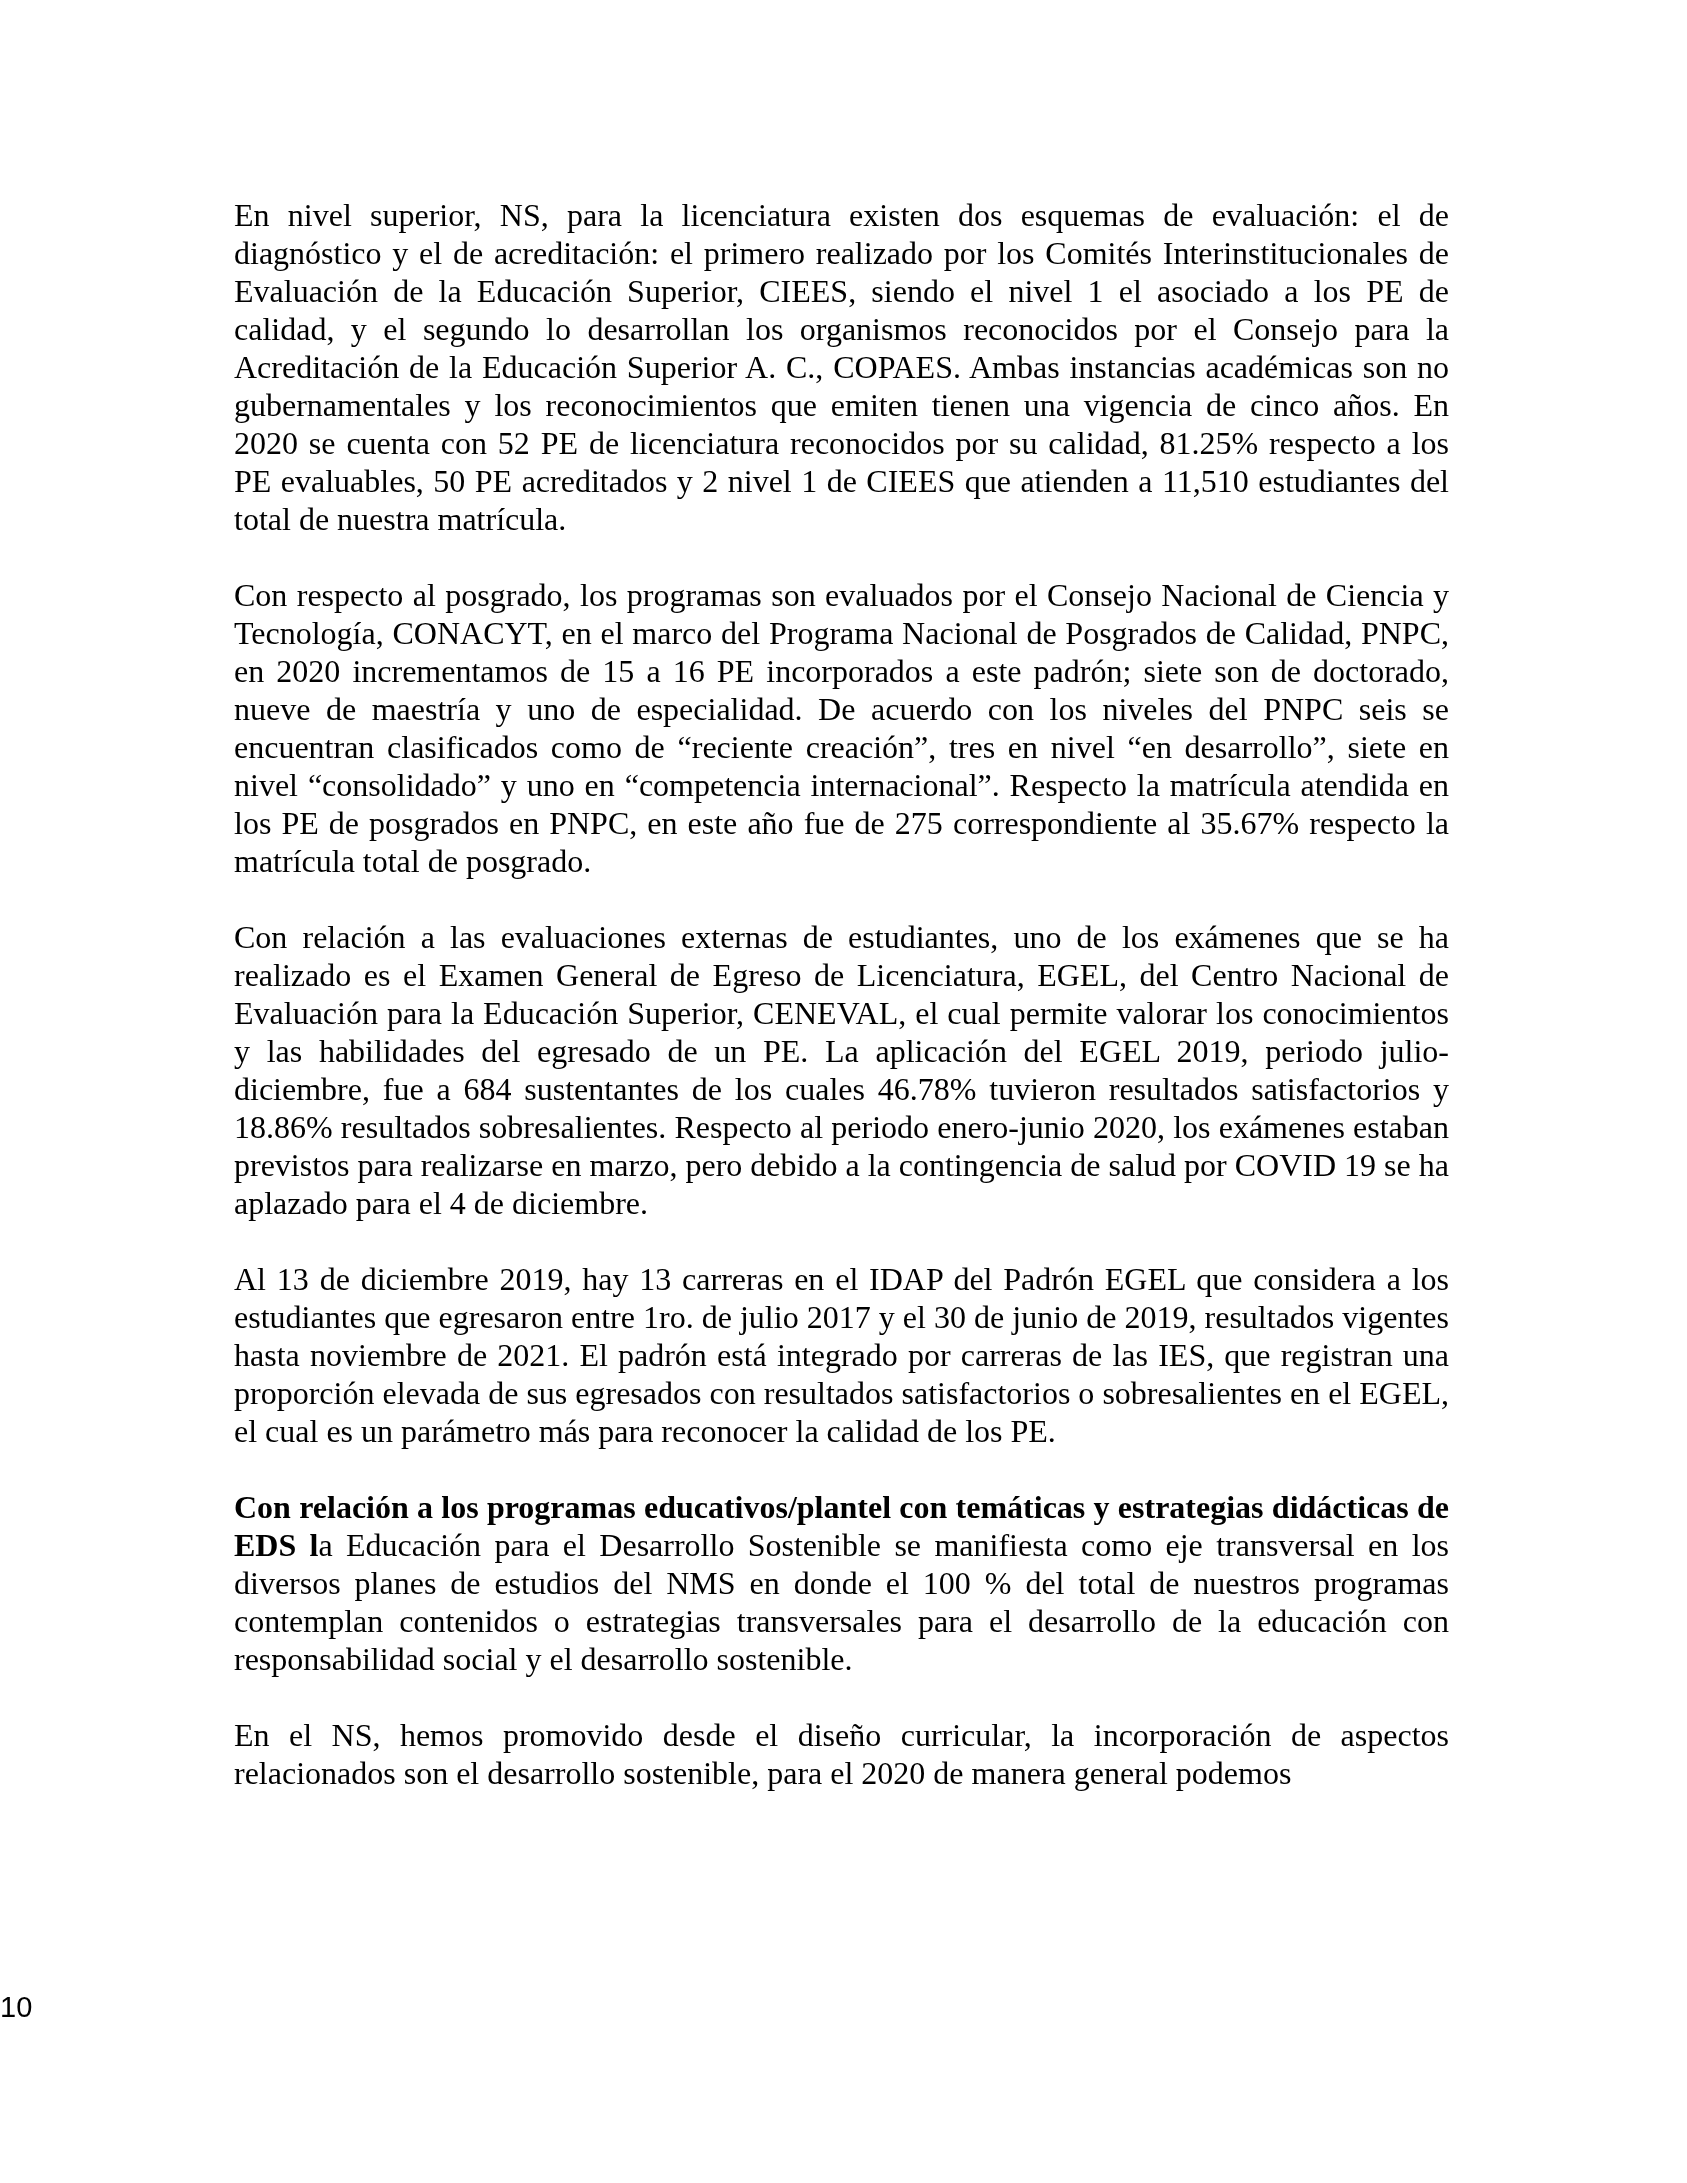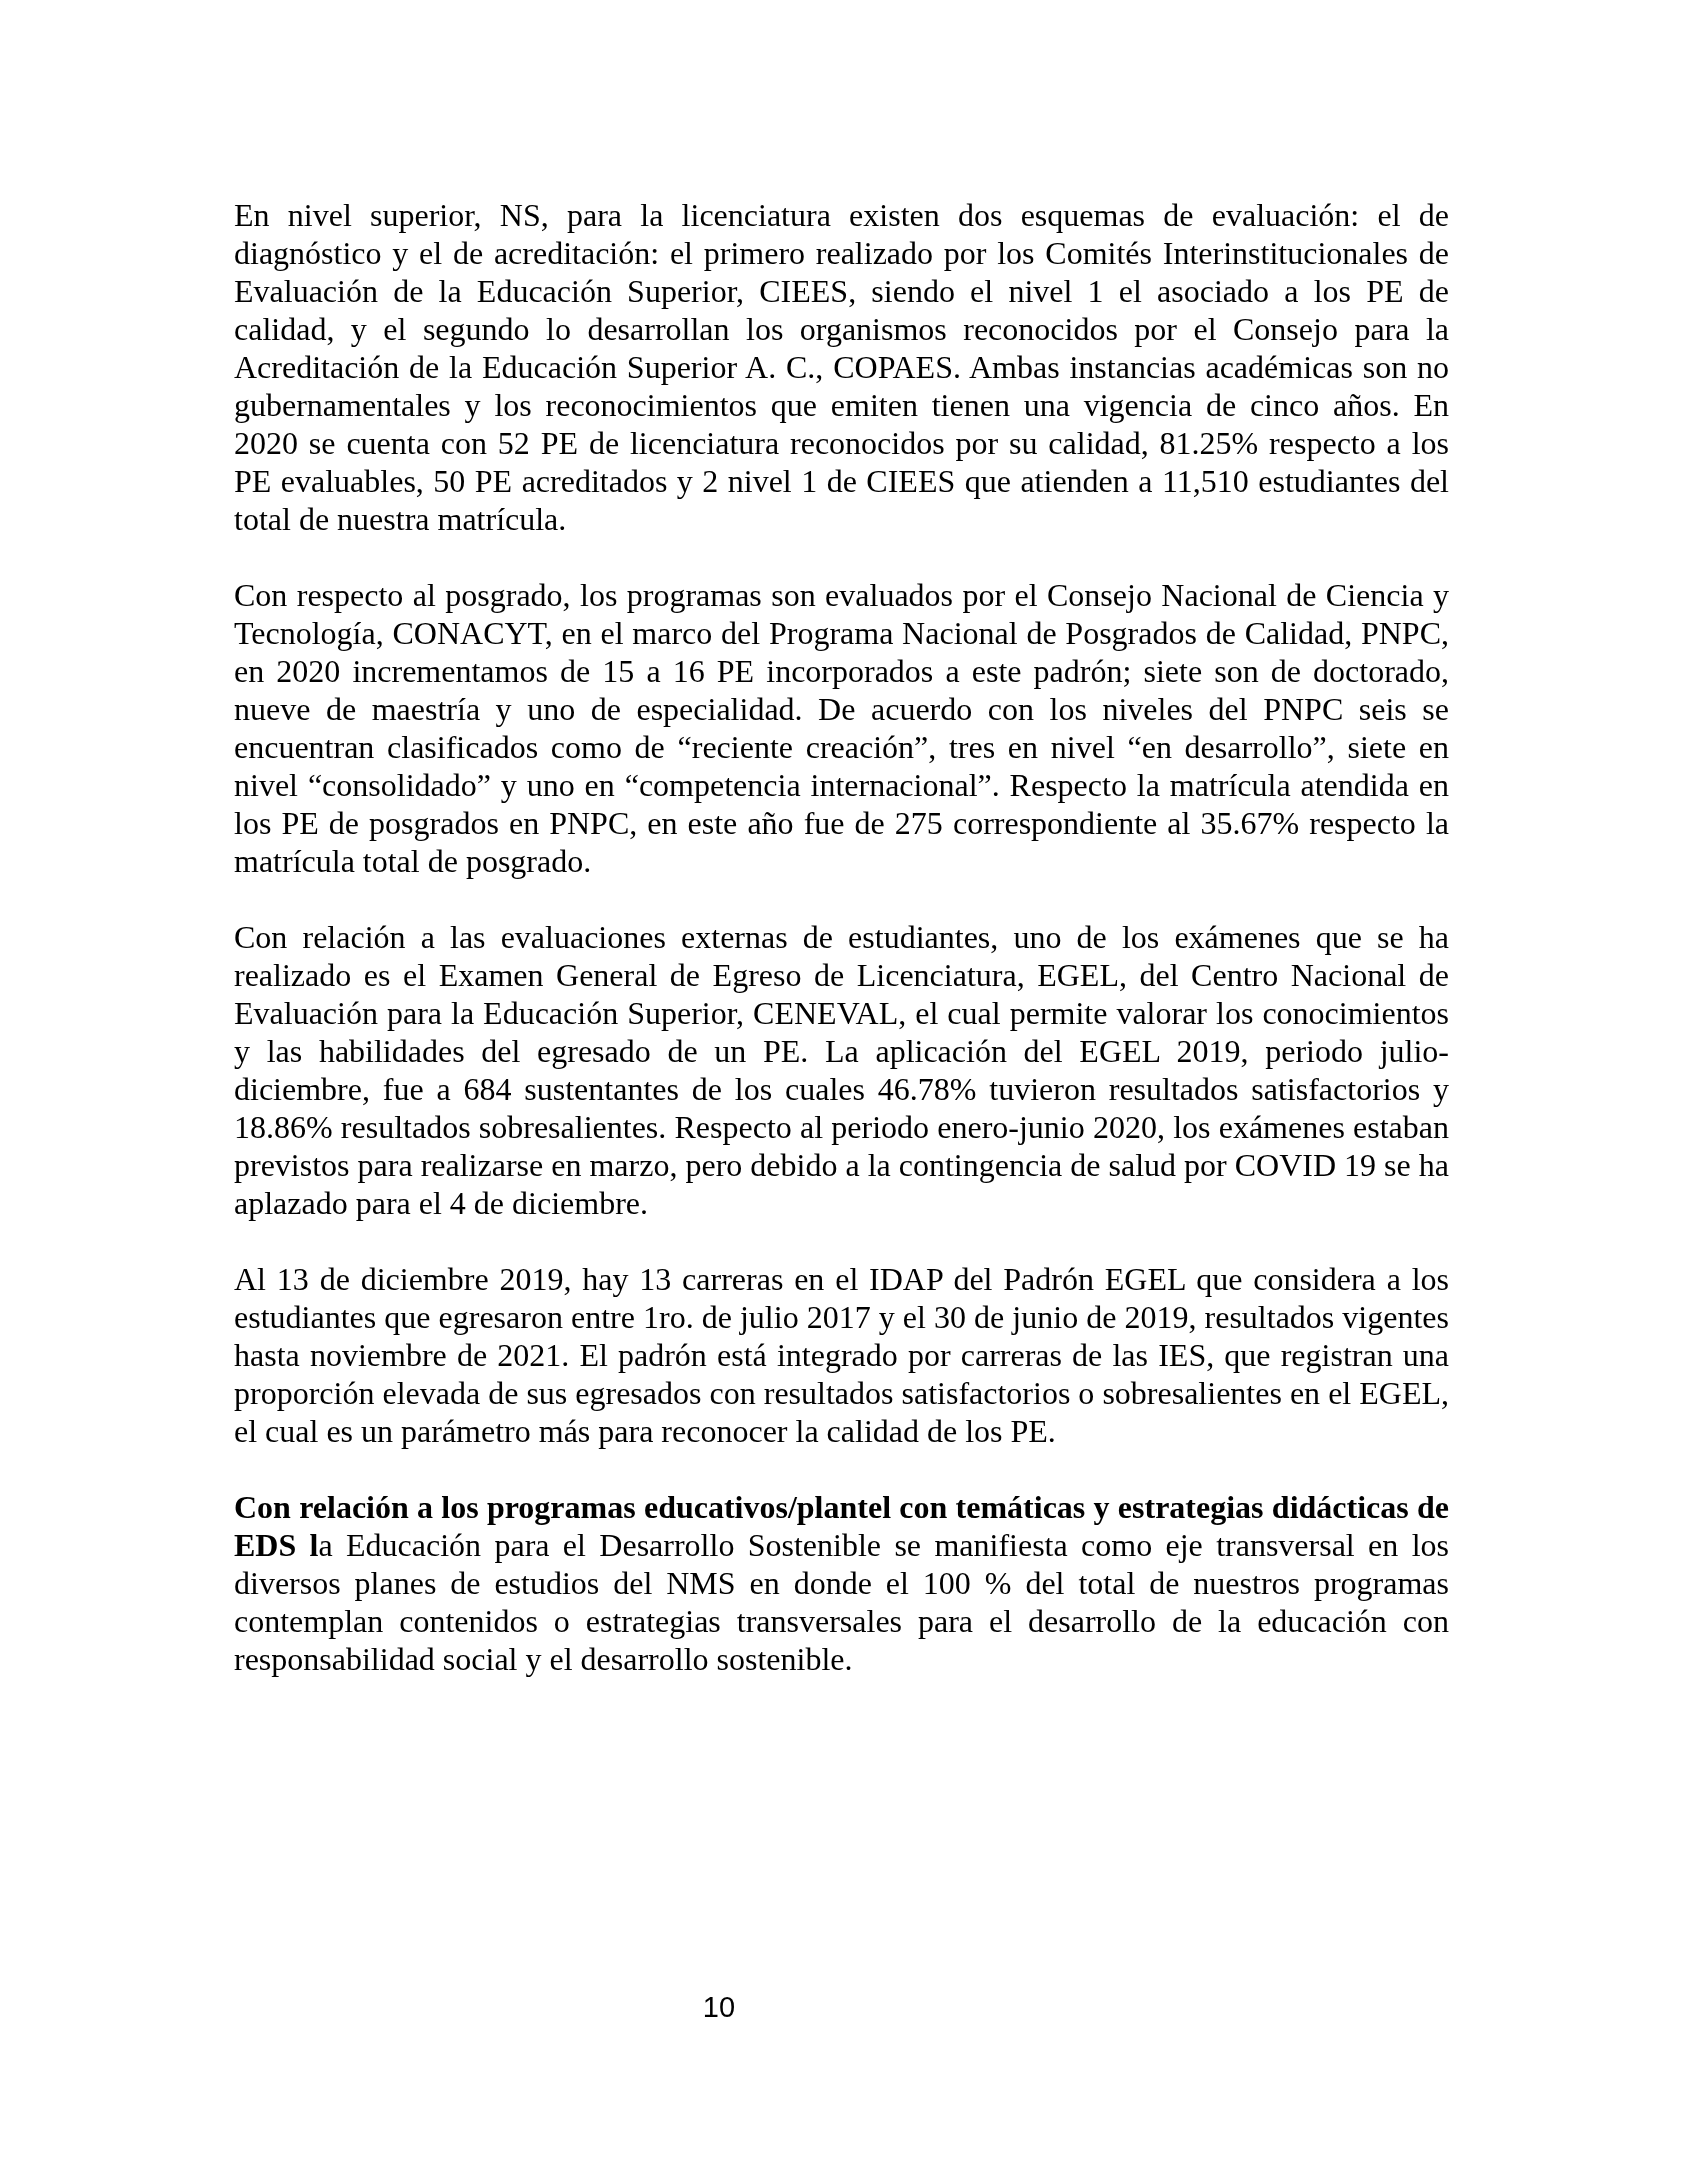--- a/index.html
+++ b/index.html
@@ -29,33 +29,33 @@
     font-family: Liberation Serif, serif;
   }
   .bold {
     font-weight: bold;
   }
   .page-number {
     position: absolute;
     left: 0;
     width: 1438px;
     top: 1991px;
-    text-align: center;
     font-family: "Liberation Sans", sans-serif;
     font-size: 29px;
     color: #000000;
   }
 </style>
 </head>
 <body>
 
 <div class="page">
   <p class="para">En nivel superior, NS, para la licenciatura existen dos esquemas de evaluación: el de diagnóstico y el de acreditación: el primero realizado por los Comités Interinstitucionales de Evaluación de la Educación Superior, CIEES, siendo el nivel 1 el asociado a los PE de calidad, y el segundo lo desarrollan los organismos reconocidos por el Consejo para la Acreditación de la Educación Superior A. C., COPAES. Ambas instancias académicas son no gubernamentales y los reconocimientos que emiten tienen una vigencia de cinco años. En 2020 se cuenta con 52 PE de licenciatura reconocidos por su calidad, 81.25% respecto a los PE evaluables, 50 PE acreditados y 2 nivel 1 de CIEES que atienden a 11,510 estudiantes del total de nuestra matrícula.</p>
   <p class="para">Con respecto al posgrado, los programas son evaluados por el Consejo Nacional de Ciencia y Tecnología, CONACYT, en el marco del Programa Nacional de Posgrados de Calidad, PNPC, en 2020 incrementamos de 15 a 16 PE incorporados a este padrón; siete son de doctorado, nueve de maestría y uno de especialidad. De acuerdo con los niveles del PNPC seis se encuentran clasificados como de “reciente creación”, tres en nivel “en desarrollo”, siete en nivel “consolidado” y uno en “competencia internacional”. Respecto la matrícula atendida en los PE de posgrados en PNPC, en este año fue de 275 correspondiente al 35.67% respecto la matrícula total de posgrado.</p>
   <p class="para">Con relación a las evaluaciones externas de estudiantes, uno de los exámenes que se ha realizado es el Examen General de Egreso de Licenciatura, EGEL, del Centro Nacional de Evaluación para la Educación Superior, CENEVAL, el cual permite valorar los conocimientos y las habilidades del egresado de un PE. La aplicación del EGEL 2019, periodo julio-diciembre, fue a 684 sustentantes de los cuales 46.78% tuvieron resultados satisfactorios y 18.86% resultados sobresalientes. Respecto al periodo enero-junio 2020, los exámenes estaban previstos para realizarse en marzo, pero debido a la contingencia de salud por COVID 19 se ha aplazado para el 4 de diciembre.</p>
   <p class="para">Al 13 de diciembre 2019, hay 13 carreras en el IDAP del Padrón EGEL que considera a los estudiantes que egresaron entre 1ro. de julio 2017 y el 30 de junio de 2019, resultados vigentes hasta noviembre de 2021. El padrón está integrado por carreras de las IES, que registran una proporción elevada de sus egresados con resultados satisfactorios o sobresalientes en el EGEL, el cual es un parámetro más para reconocer la calidad de los PE.</p>
   <p class="para">
     <span class="bold">Con relación a los programas educativos/plantel con temáticas y estrategias didácticas de EDS l</span><span>a Educación para el Desarrollo Sostenible se manifiesta como eje transversal en los diversos planes de estudios del NMS en donde el 100 % del total de nuestros programas contemplan contenidos o estrategias transversales para el desarrollo de la educación con responsabilidad social y el desarrollo sostenible.</span>
   </p>
+  <p class="para">En el NS, hemos promovido desde el diseño curricular, la incorporación de aspectos relacionados son el desarrollo sostenible, para el 2020 de manera general podemos</p>
 </div>
 
 <div class="page-number">10</div>
 
 
 </body></html>

